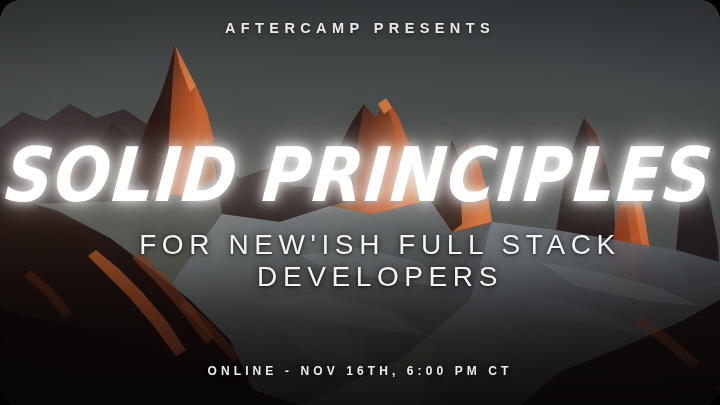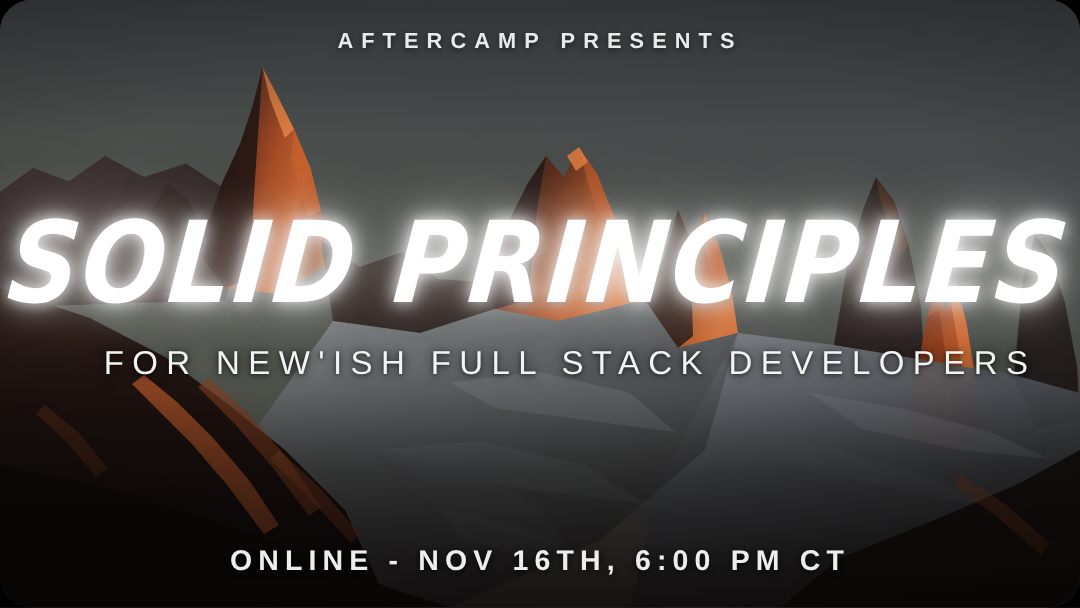--- a/index.html
+++ b/index.html
@@ -104,33 +104,33 @@
       0 0 10px rgba(255,255,255,0.95),
       0 0 22px rgba(255,255,255,0.62),
       0 0 42px rgba(255,248,240,0.38),
       0 0 70px rgba(255,240,225,0.22),
       0 2px 5px rgba(0,0,0,0.35);
     white-space: nowrap;
   }
 
   .subtitle {
     top: 229px;
-    font-size: 22px;
+    font-size: 28px;
     font-weight: 400;
     letter-spacing: 5.6px;
     color: #f2f3f3;
     text-shadow:
       0 0 9px rgba(0,0,0,0.7),
       0 1px 3px rgba(0,0,0,0.6);
     padding-left: 40px;
   }
 
   .footer {
     top: 364px;
-    font-size: 19px;
+    font-size: 12px;
     font-weight: 700;
     letter-spacing: 4.1px;
     color: #eceeee;
     text-shadow: 0 1px 5px rgba(0,0,0,0.8);
   }
 </style>
 </head>
 <body>
 
 <div class="poster">

